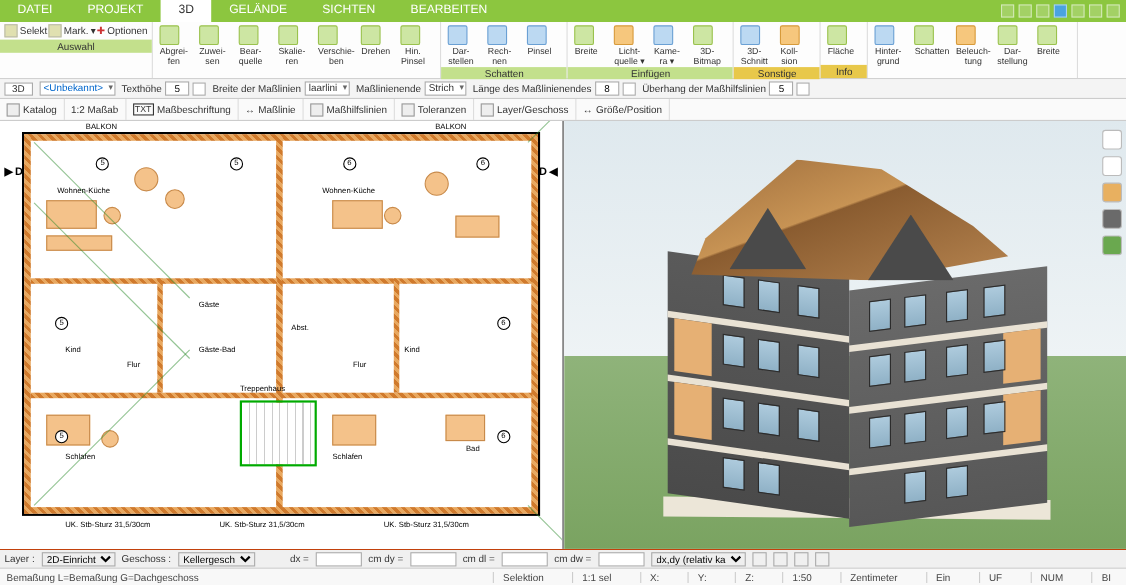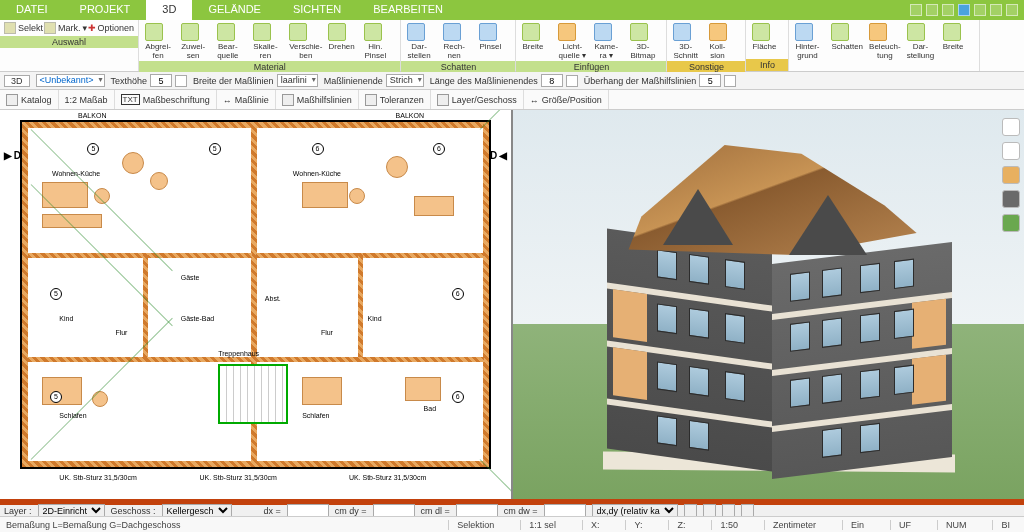--- a/index.html
+++ b/index.html
@@ -75,21 +75,21 @@
 .accent { position: absolute; background: #e6b074; }
 .base { position: absolute; left: 30px; top: 308px; width: 352px; height: 18px; background: #ece6d8; transform: skewY(0.5deg); }
 
 .vtools { position: absolute; right: 4px; top: 8px; display: flex; flex-direction: column; gap: 6px; }
 .vtools .vt { width: 18px; height: 18px; background: #fff; border: 1px solid #bbb; border-radius: 3px; cursor: pointer; }
 .vtools .vt.c1 { background: #e8b060; }
 .vtools .vt.c2 { background: #6a6a6a; }
 .vtools .vt.c3 { background: #6aa84f; }
 
 
-.btm1 { display: flex; align-items: center; background: #f0f0f0; border-top: 6px solid #c2410c; height: 17px; font-size: 9px; padding: 0 4px; gap: 6px; }
+.btm1 { display: flex; align-items: center; background: #f0f0f0; border-top: 1px solid #c2410c; height: 17px; font-size: 9px; padding: 0 4px; gap: 6px; }
 .btm1 select, .btm1 input { font-size: 9px; height: 13px; border: 1px solid #aaa; }
 .btm1 .field { width: 42px; }
 .btm1 .lbl { color: #333; }
 .btm2 { display: flex; align-items: center; background: #f8f8f8; border-top: 1px solid #ccc; height: 16px; font-size: 9px; color: #444; padding: 0 6px; gap: 18px; }
 .btm2 .spacer { flex: 1; }
 .btm2 .cell { border-left: 1px solid #ccc; padding: 0 8px; }
 </style>
 </head>
 <body>
 
@@ -154,21 +154,20 @@
           </div>
         <div class="rbtn">
             <div class="ic"></div>
             <div class="lbl"><span>Drehen</span></div>
           </div>
         <div class="rbtn">
             <div class="ic"></div>
             <div class="lbl"><span>Hin.</span><br><span>Pinsel</span></div>
           </div>
       </div>
-      <div class="glabel">Material</div>
     </div>
 
     <div class="rgroup">
       <div class="btns">
         <div class="rbtn">
             <div class="ic blue"></div>
             <div class="lbl"><span>Dar-</span><br><span>stellen</span></div>
           </div>
         <div class="rbtn">
             <div class="ic blue"></div>

